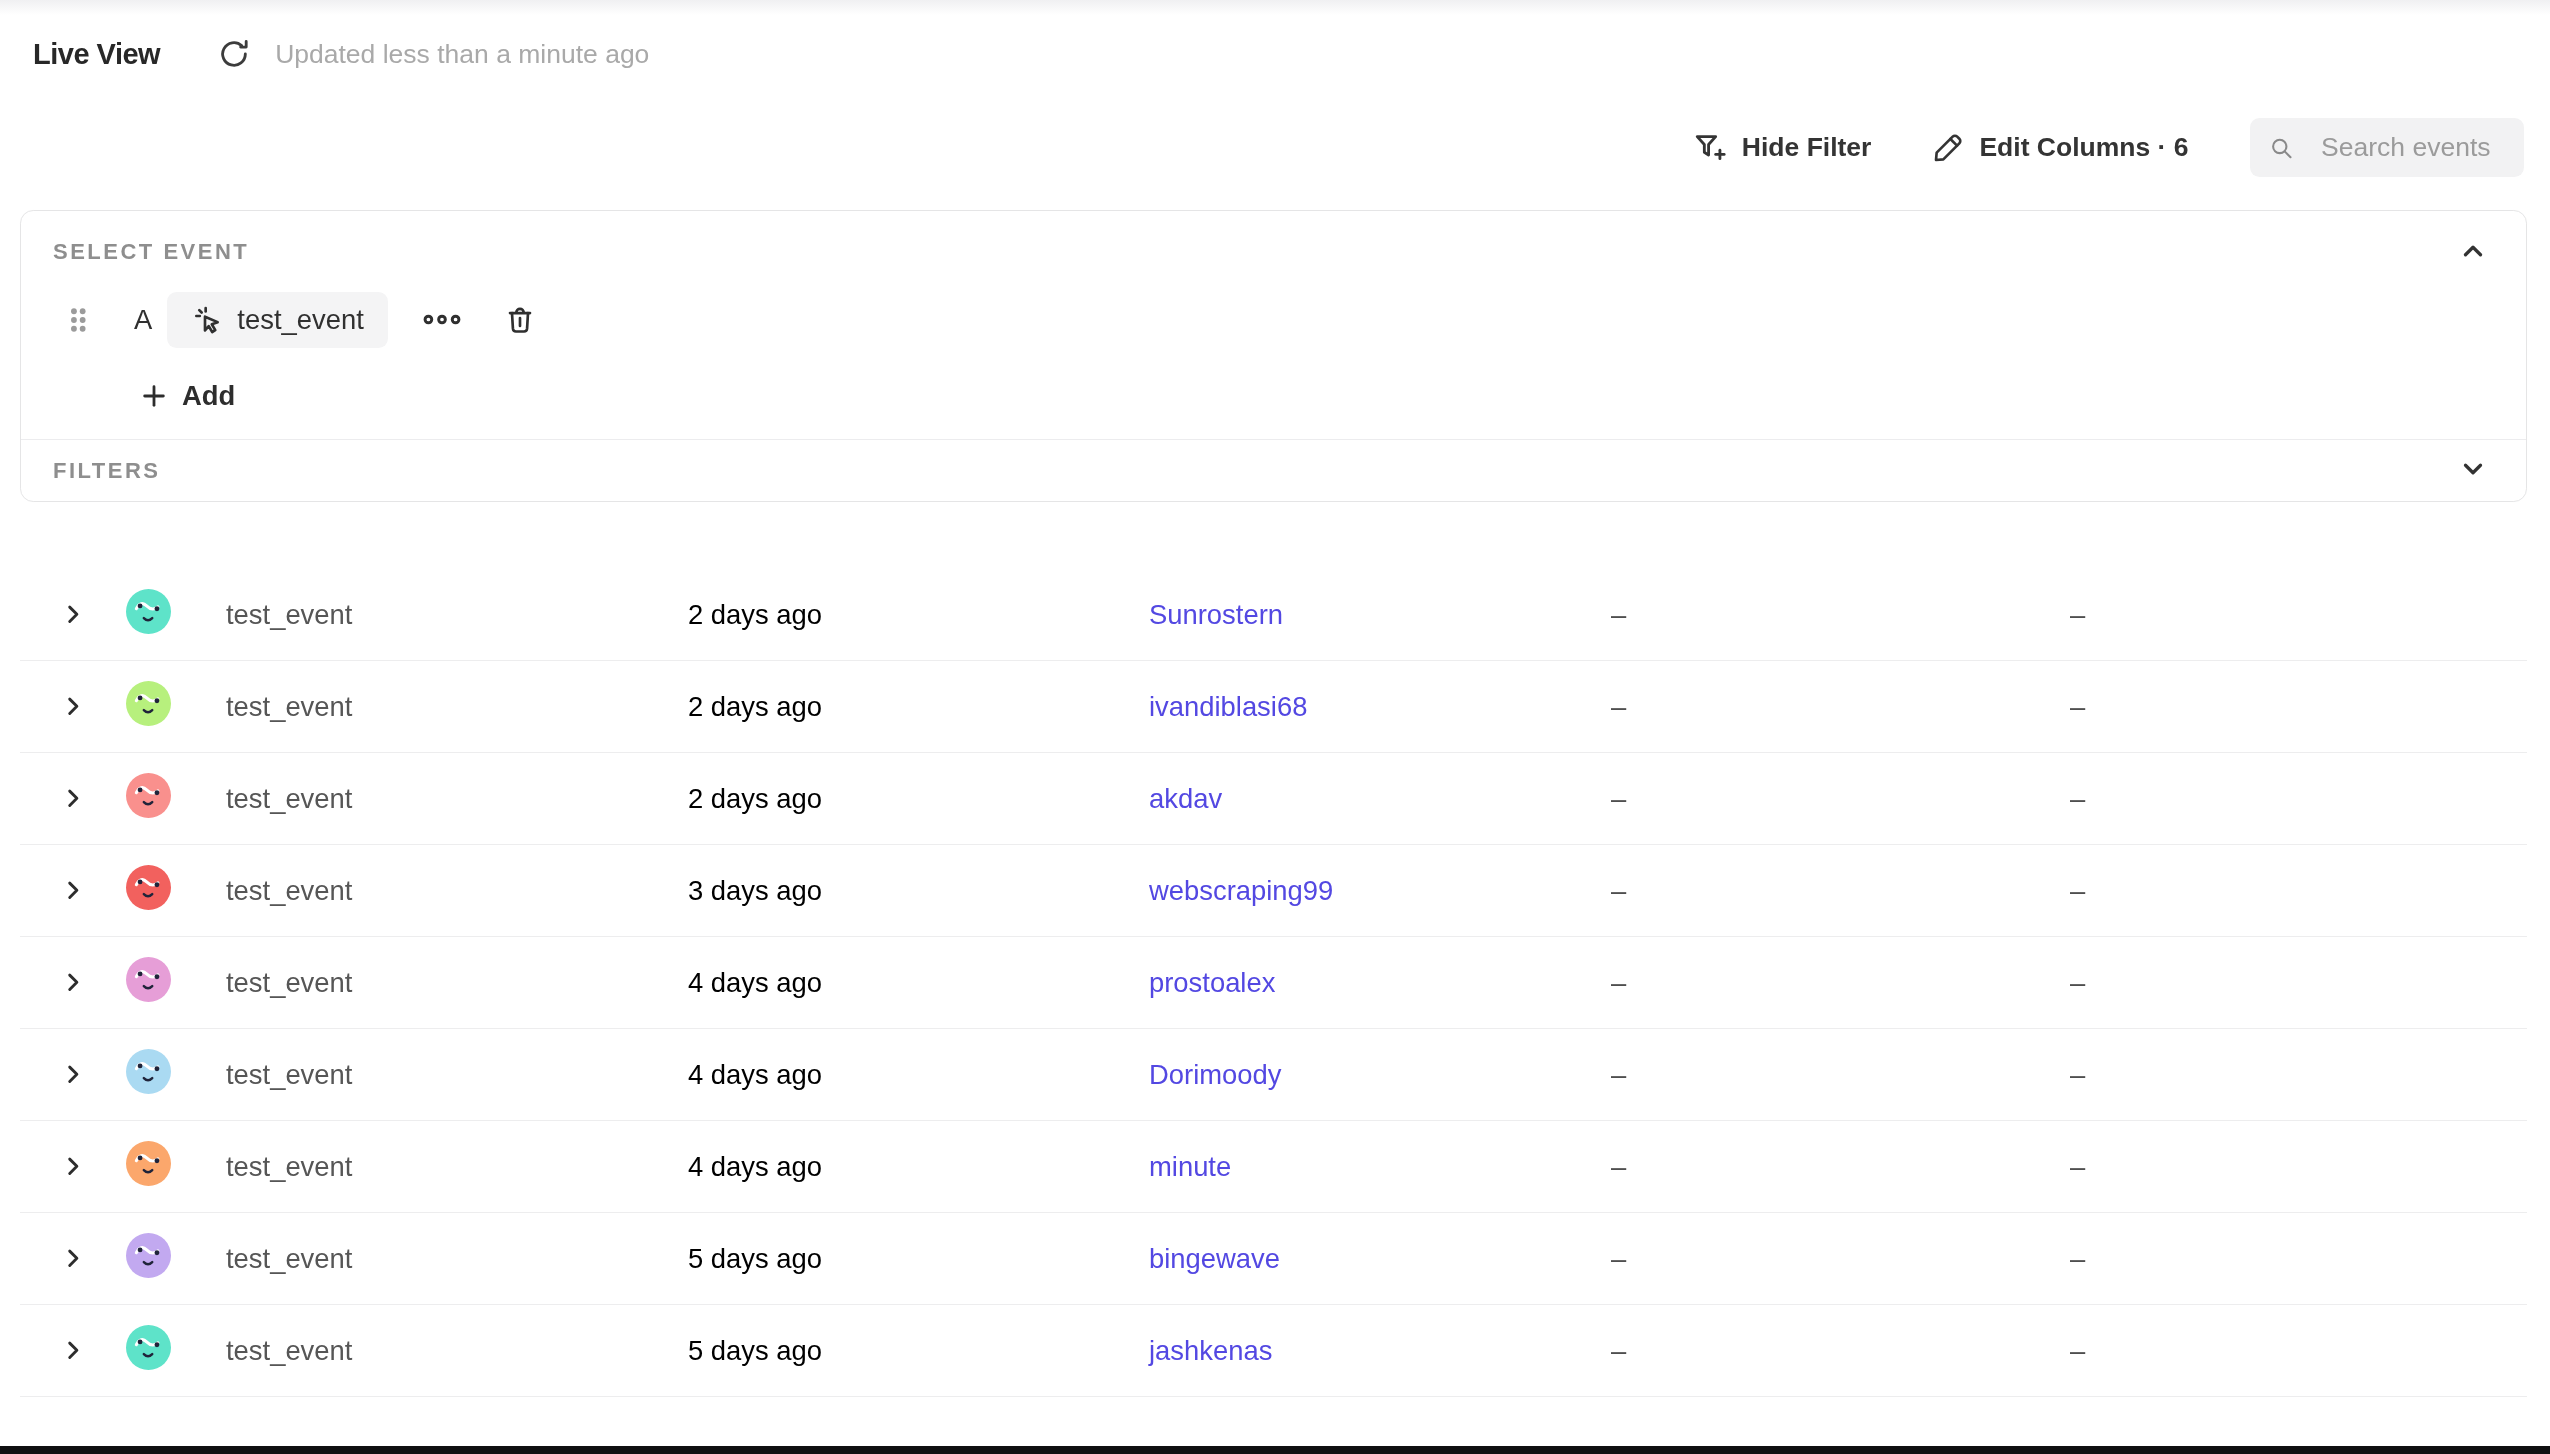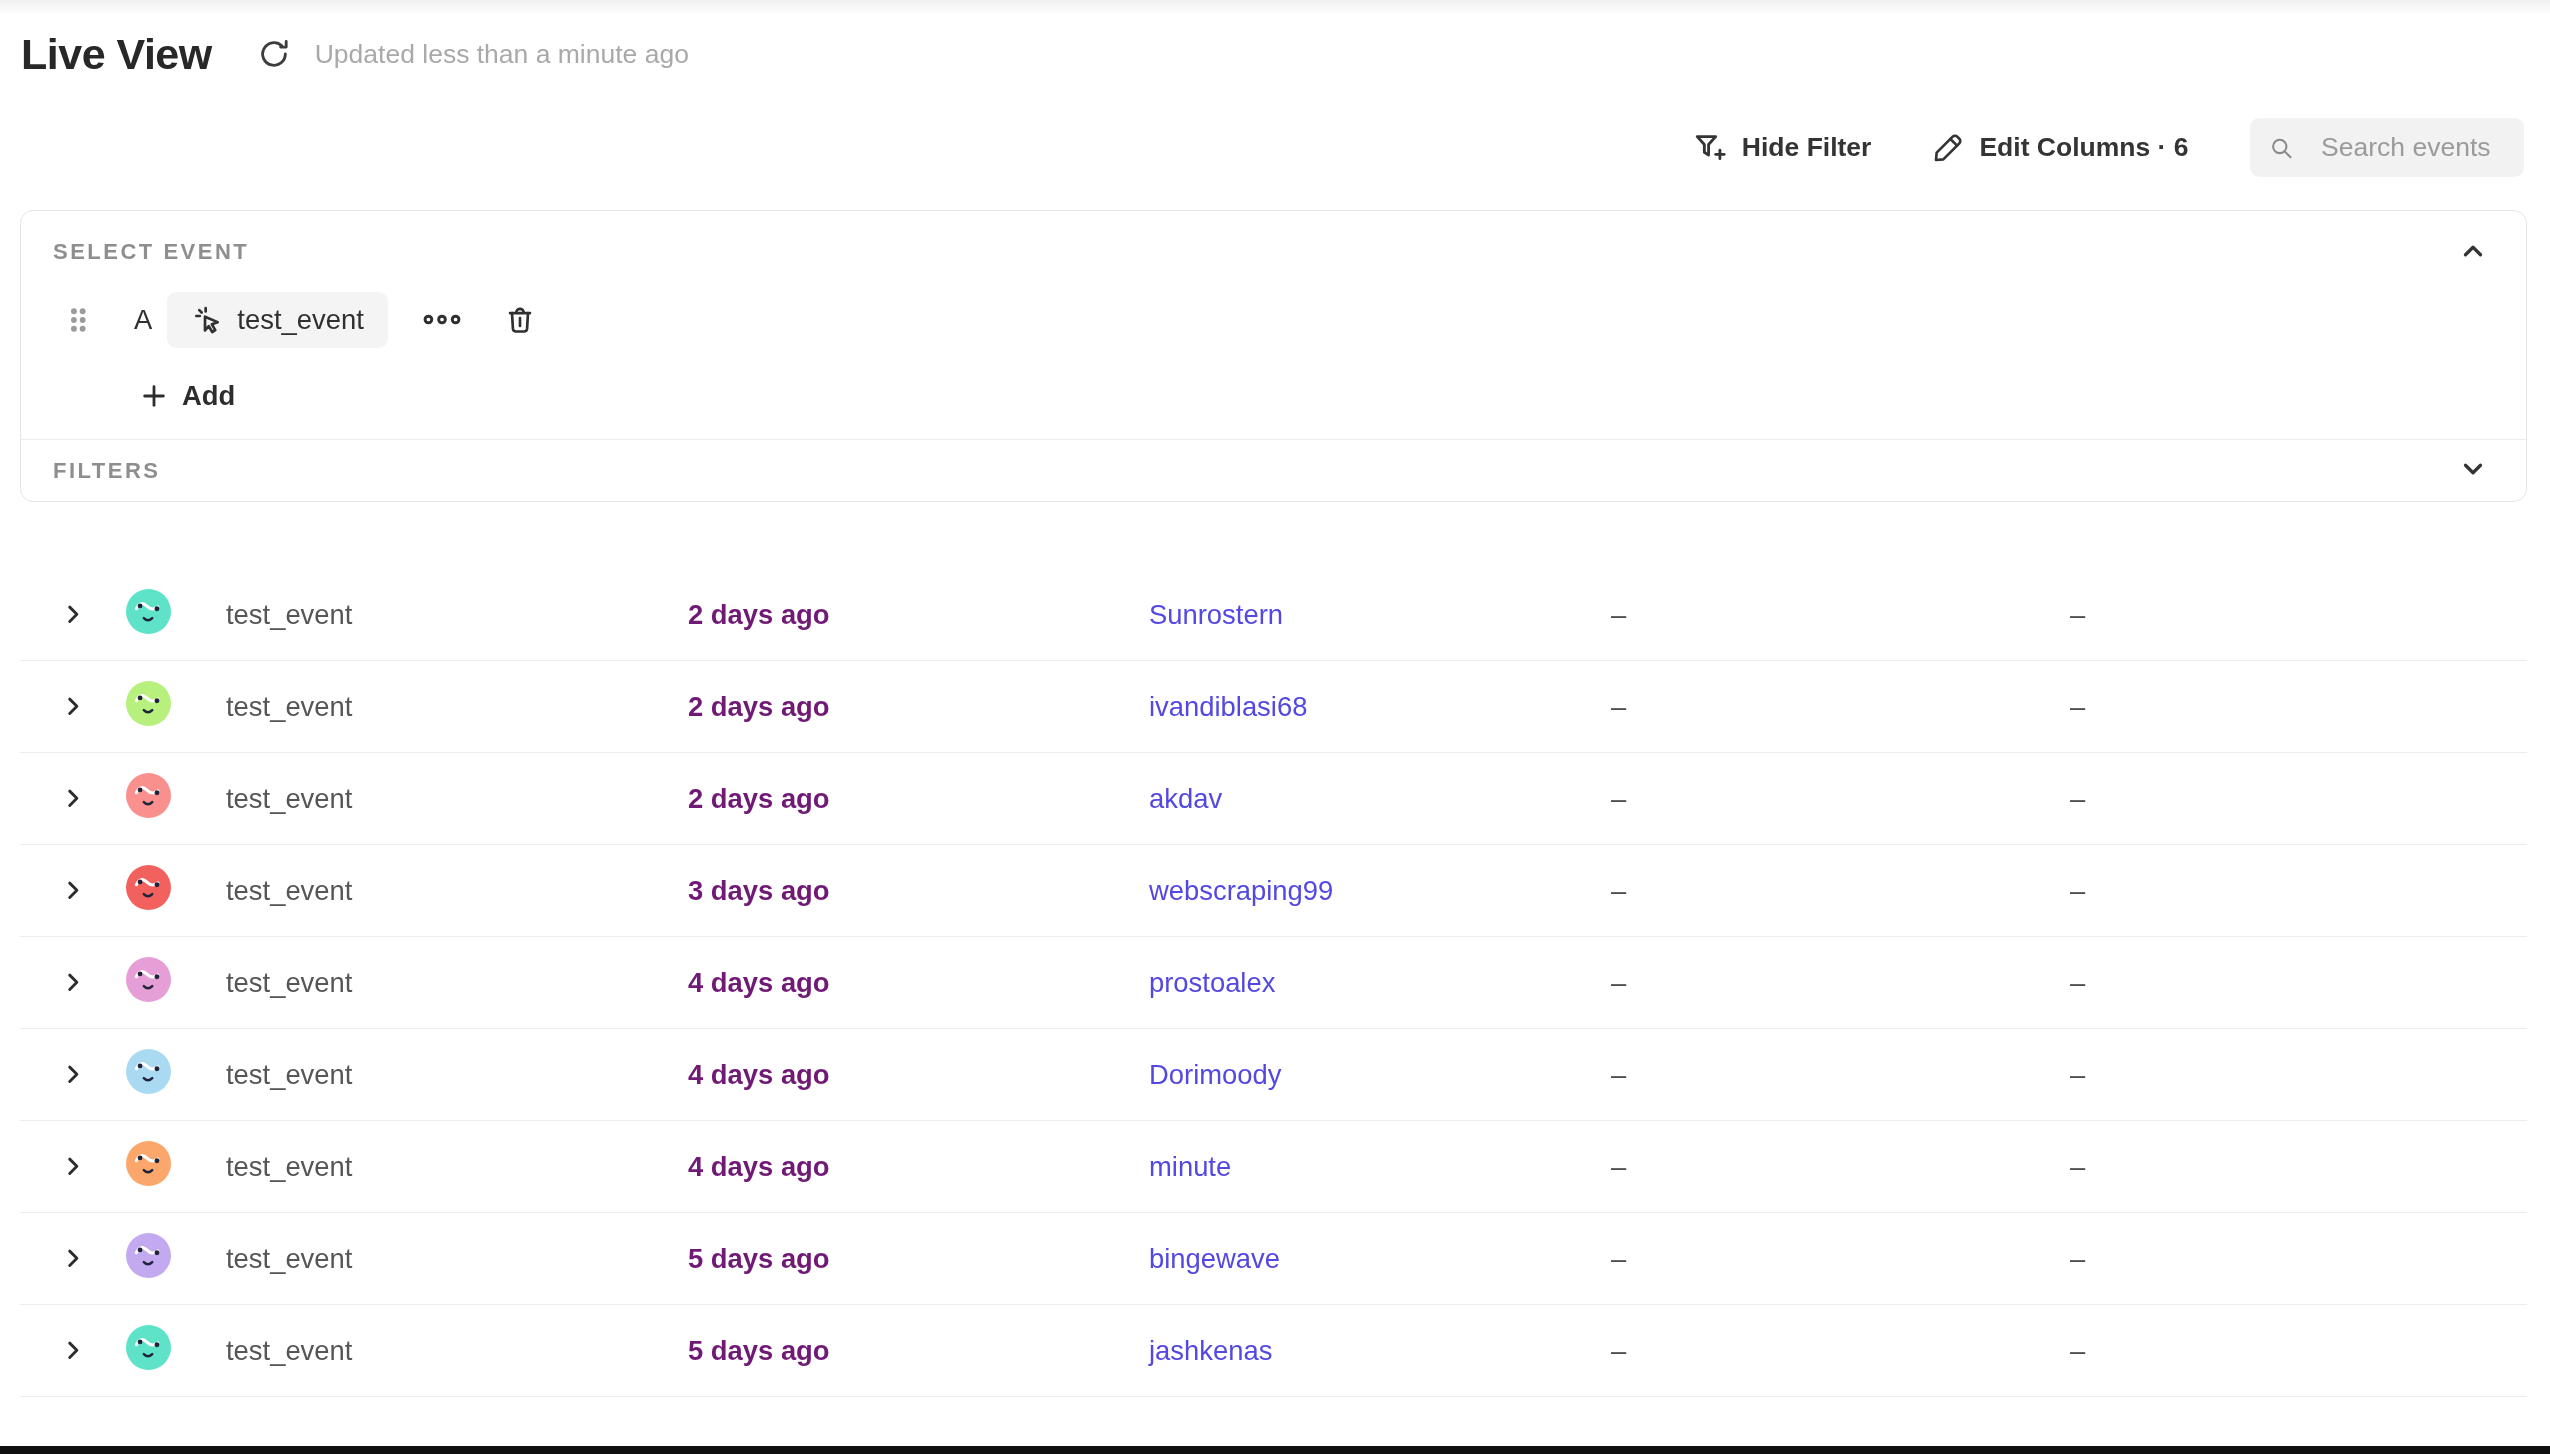--- a/index.html
+++ b/index.html
@@ -7,21 +7,21 @@
     width:2550px;height:1455px;position:relative;overflow:hidden;
     background:#ffffff;
     font-family:"Liberation Sans","DejaVu Sans",sans-serif;
     color:#2b2b2b;
   }
   .top-fade{position:absolute;left:0;top:0;width:100%;height:15px;
     background:linear-gradient(#f0f0f2,#ffffff);}
 
   
   .title-row{position:absolute;left:21px;top:24.6px;height:59px;display:flex;align-items:center;}
-  .page-title{font-size:43px;font-weight:700;letter-spacing:-0.5px;color:#282828;margin:0;}
+  .page-title{font-size:29px;font-weight:700;letter-spacing:-0.5px;color:#282828;margin:12px;}
   .refresh-btn{margin-left:44px;width:36px;height:36px;display:flex;align-items:center;justify-content:center;
     background:none;border:none;padding:0;cursor:pointer;color:#3c3c3c;}
   .updated-text{margin-left:23px;font-size:26.5px;color:#a9a9a9;}
 
   
   .toolbar{position:absolute;top:117px;right:26.5px;height:61px;display:flex;align-items:center;gap:61px;}
   .tb-btn{display:flex;align-items:center;gap:15px;font-size:26.5px;font-weight:600;color:#343434;
     background:none;border:none;padding:0;cursor:pointer;font-family:inherit;}
   .tb-btn svg{flex:0 0 auto;}
   .search-box{width:274px;height:59px;background:#f2f2f3;border-radius:9.5px;
@@ -52,21 +52,21 @@
   .events-table{position:absolute;left:20px;top:569px;width:2507px;}
   .t-head,.t-row{display:grid;grid-template-columns:106px 100px 462px 461px 462px 459px auto;align-items:center;}
   .t-head{height:70px;background:#f5f5f6;border-top:0.9px solid #efeff0;border-bottom:0.9px solid #e3e3e5;
     font-size:27.4px;font-weight:500;color:#575757;}
   .t-row{height:91px;border-bottom:0.9px solid #ededee;font-size:27.4px;background:#fff;}
   .cell-first{display:flex;justify-content:center;}
   .pin-btn{background:none;border:none;padding:0;cursor:pointer;color:#333;display:flex;}
   .rowchev-btn{background:none;border:none;padding:0;cursor:pointer;color:#2d2d2d;display:flex;}
   .avatar-wrap{display:flex;align-items:center;}
   .cell-event{color:#565656;}
-  .cell-time{color:#701a75;font-weight:bold;}
+  .cell-time{color:#000000;}
   .id-link{color:#5348e2;text-decoration:none;cursor:pointer;}
   .cell-dash{color:#4f4f4f;}
 
   .bottom-bar{position:absolute;left:0;bottom:0;width:100%;height:9.5px;background:#101011;}
 </style>
 </head>
 <body>
 
 <div class="top-fade"></div>
 

